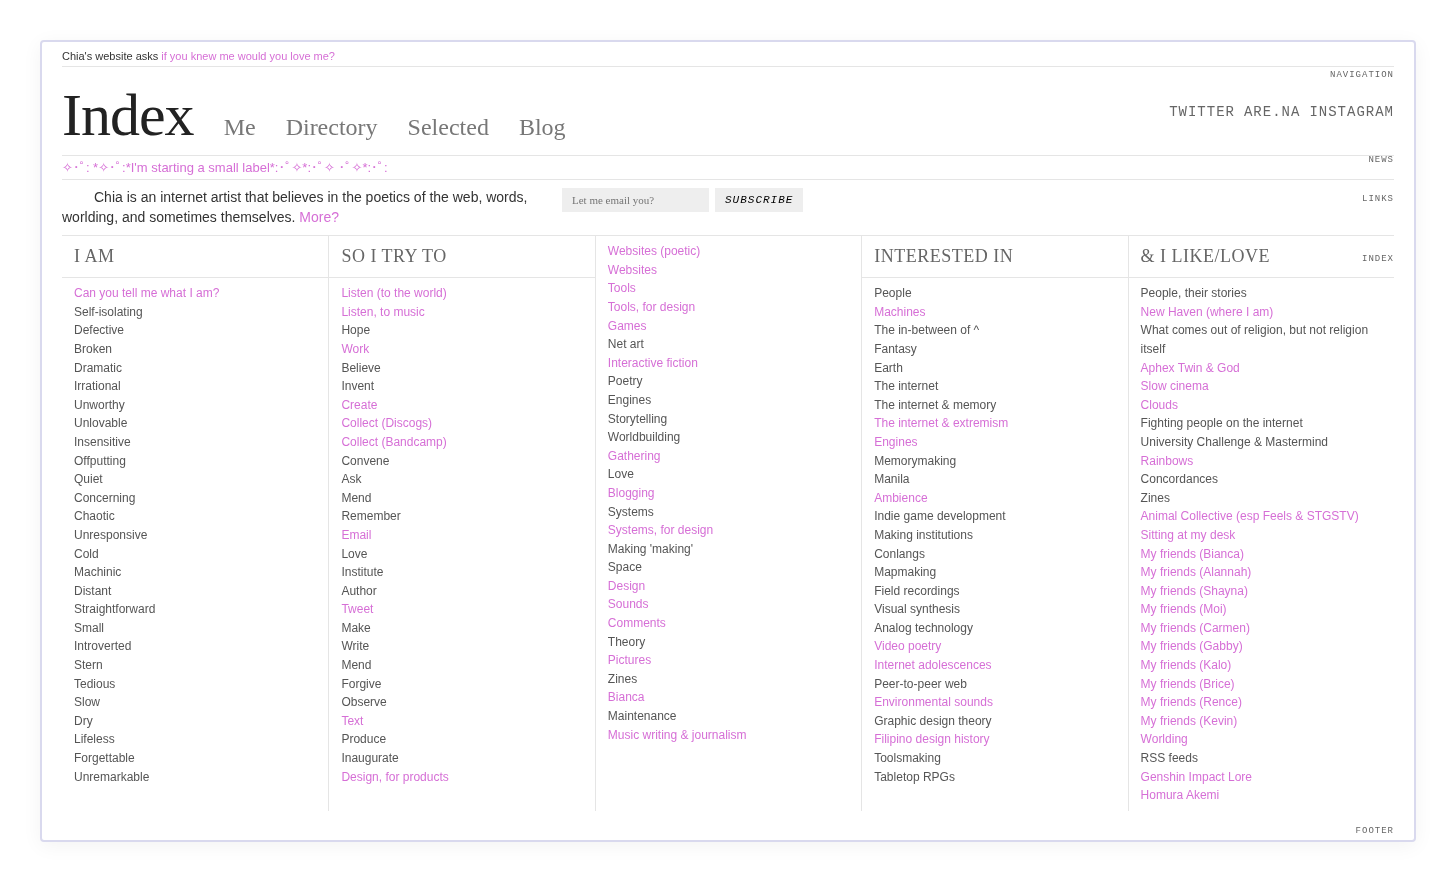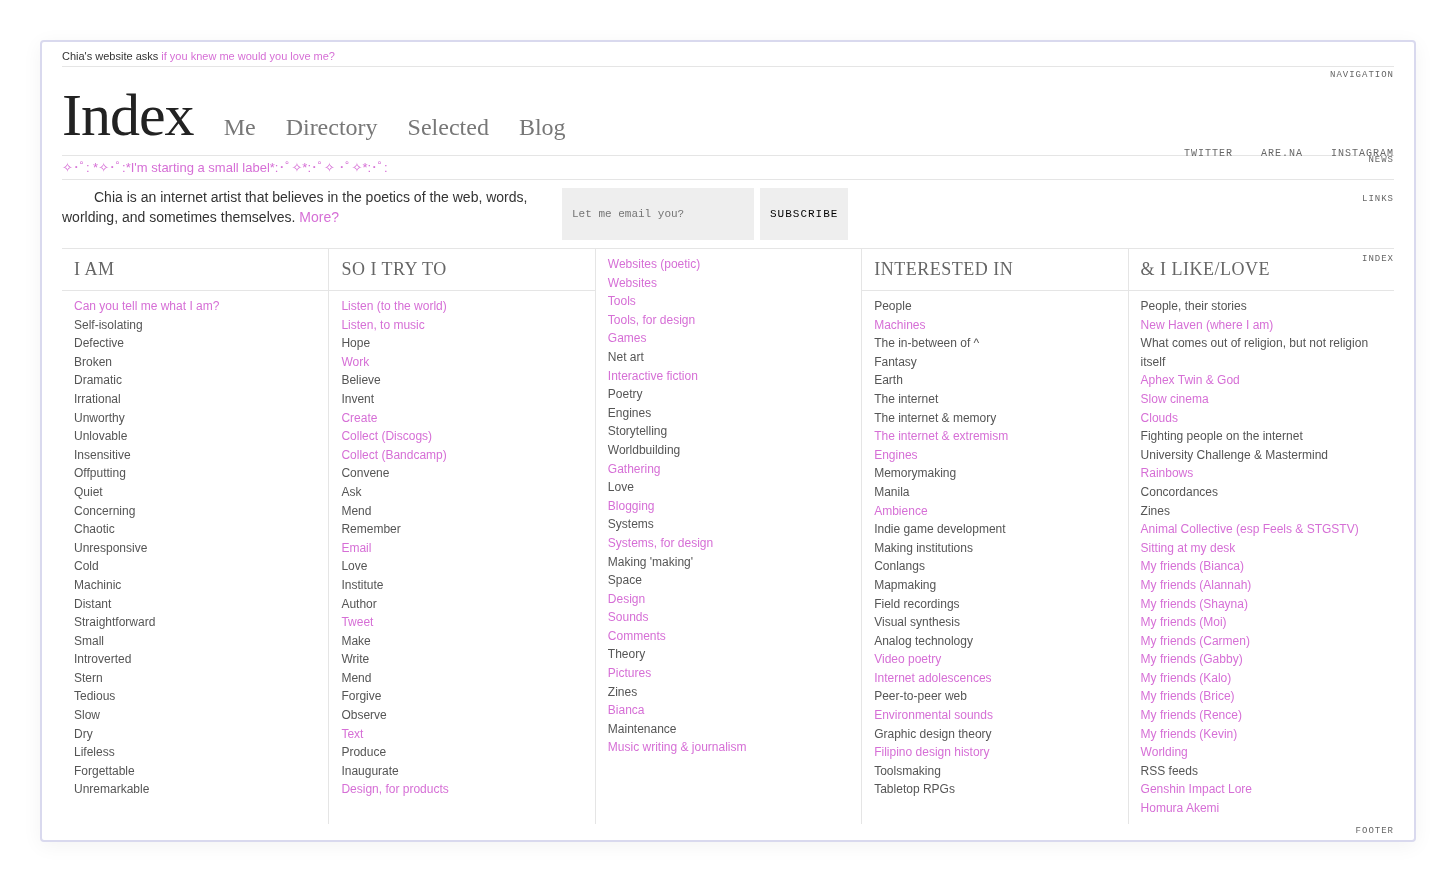--- a/index.html
+++ b/index.html
@@ -67,27 +67,26 @@
     font-family: Georgia, "Times New Roman", serif;
     font-size: 24px;
     color: #777;
     font-weight: 300;
     text-align: center;
   }
   .socials {
     position: absolute;
     right: 20px;
     top: 62px;
-    font-size: 10px;
+    font-size: 14px;
     letter-spacing: 1px;
     font-family: "Courier New", monospace;
     color: #666;
     display: flex;
-    gap: 28px;
-    margin-top: 44px;
+    gap: 9px;
   }
   .news-row {
     color: var(--brand-pink);
     font-size: 13px;
     padding: 4px 0;
   }
   .intro-row {
     display: flex;
     align-items: flex-start;
     padding: 8px 0;
@@ -101,32 +100,33 @@
   }
   .intro-text .pink { color: var(--brand-pink); }
   .subscribe {
     display: flex;
     gap: 6px;
   }
   .subscribe input {
     background: #eee;
     border: none;
     padding: 6px 10px;
-    font-family: Liberation Mono, monospace;
+    font-family: Liberation Serif, serif;
     font-size: 11px;
-    width: 192px;
+    width: 147px;
   }
   .subscribe button {
     background: #eee;
     border: none;
-    padding: 20px 10px;
+    padding: 6px 10px;
     font-family: "Courier New", monospace;
     font-size: 11px;
     letter-spacing: 1px;
     cursor: pointer;
+    font-style: italic;
   }
   .columns {
     display: grid;
     grid-template-columns: repeat(5, 1fr);
     border-top: 1px solid var(--border);
   }
   .col {
     border-left: 1px solid var(--border);
     padding: 0;
   }

